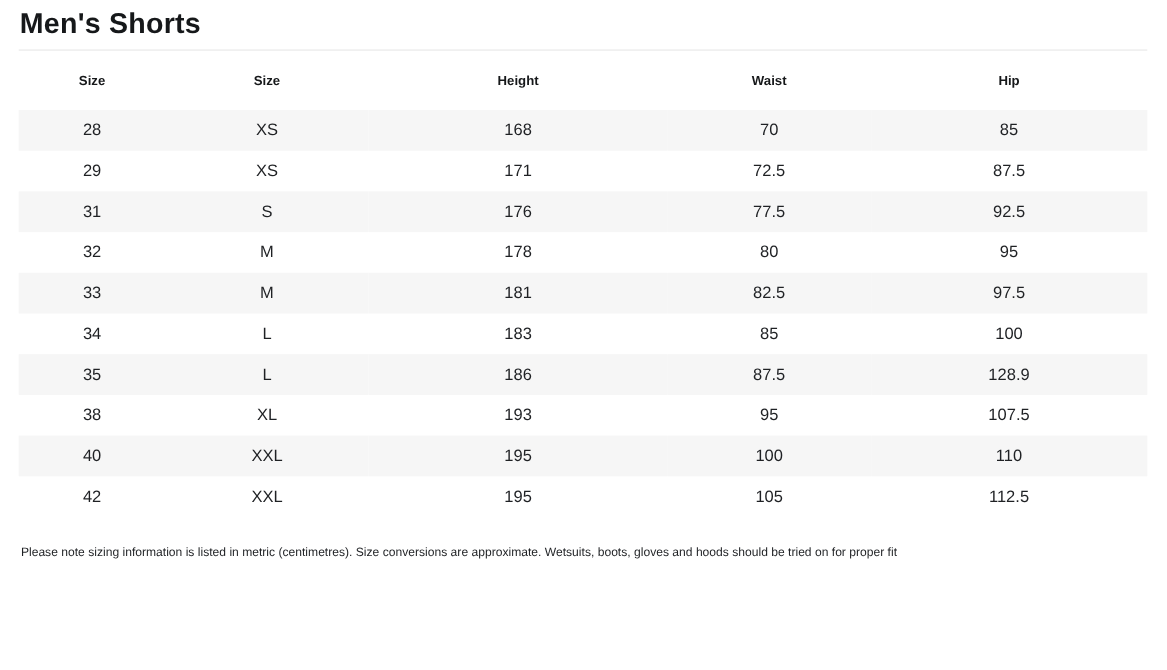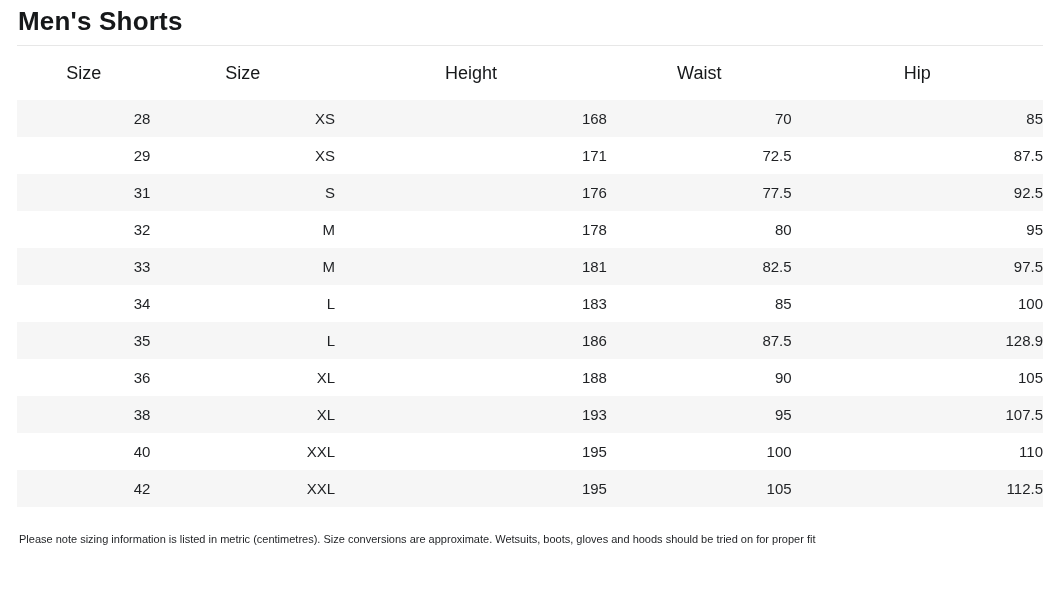--- a/index.html
+++ b/index.html
@@ -31,31 +31,31 @@
     margin-top:11px;
   }
   table.size-table{
     width:100%;
     border-collapse:collapse;
     table-layout:fixed;
   }
   table.size-table thead th{
     height:54px;
     padding:0;
-    font-size:18px;
-    font-weight:400;
+    font-size:12px;
+    font-weight:700;
     text-align:center;
     vertical-align:middle;
     color:var(--title);
   }
   table.size-table tbody td{
     height:37px;
     padding:0;
     font-size:15px;
-    text-align:right;
+    text-align:center;
     vertical-align:middle;
     color:var(--text);
   }
   table.size-table tbody tr:nth-child(odd){
     background:var(--stripe);
   }
   .note{
     margin:22px 0 0 19px;
     width:1000px;
     font-size:11px;
@@ -131,27 +131,20 @@
           <td>100</td>
         </tr>
         <tr>
           <td>35</td>
           <td>L</td>
           <td>186</td>
           <td>87.5</td>
           <td>128.9</td>
         </tr>
         <tr>
-          <td>36</td>
-          <td>XL</td>
-          <td>188</td>
-          <td>90</td>
-          <td>105</td>
-        </tr>
-        <tr>
           <td>38</td>
           <td>XL</td>
           <td>193</td>
           <td>95</td>
           <td>107.5</td>
         </tr>
         <tr>
           <td>40</td>
           <td>XXL</td>
           <td>195</td>

